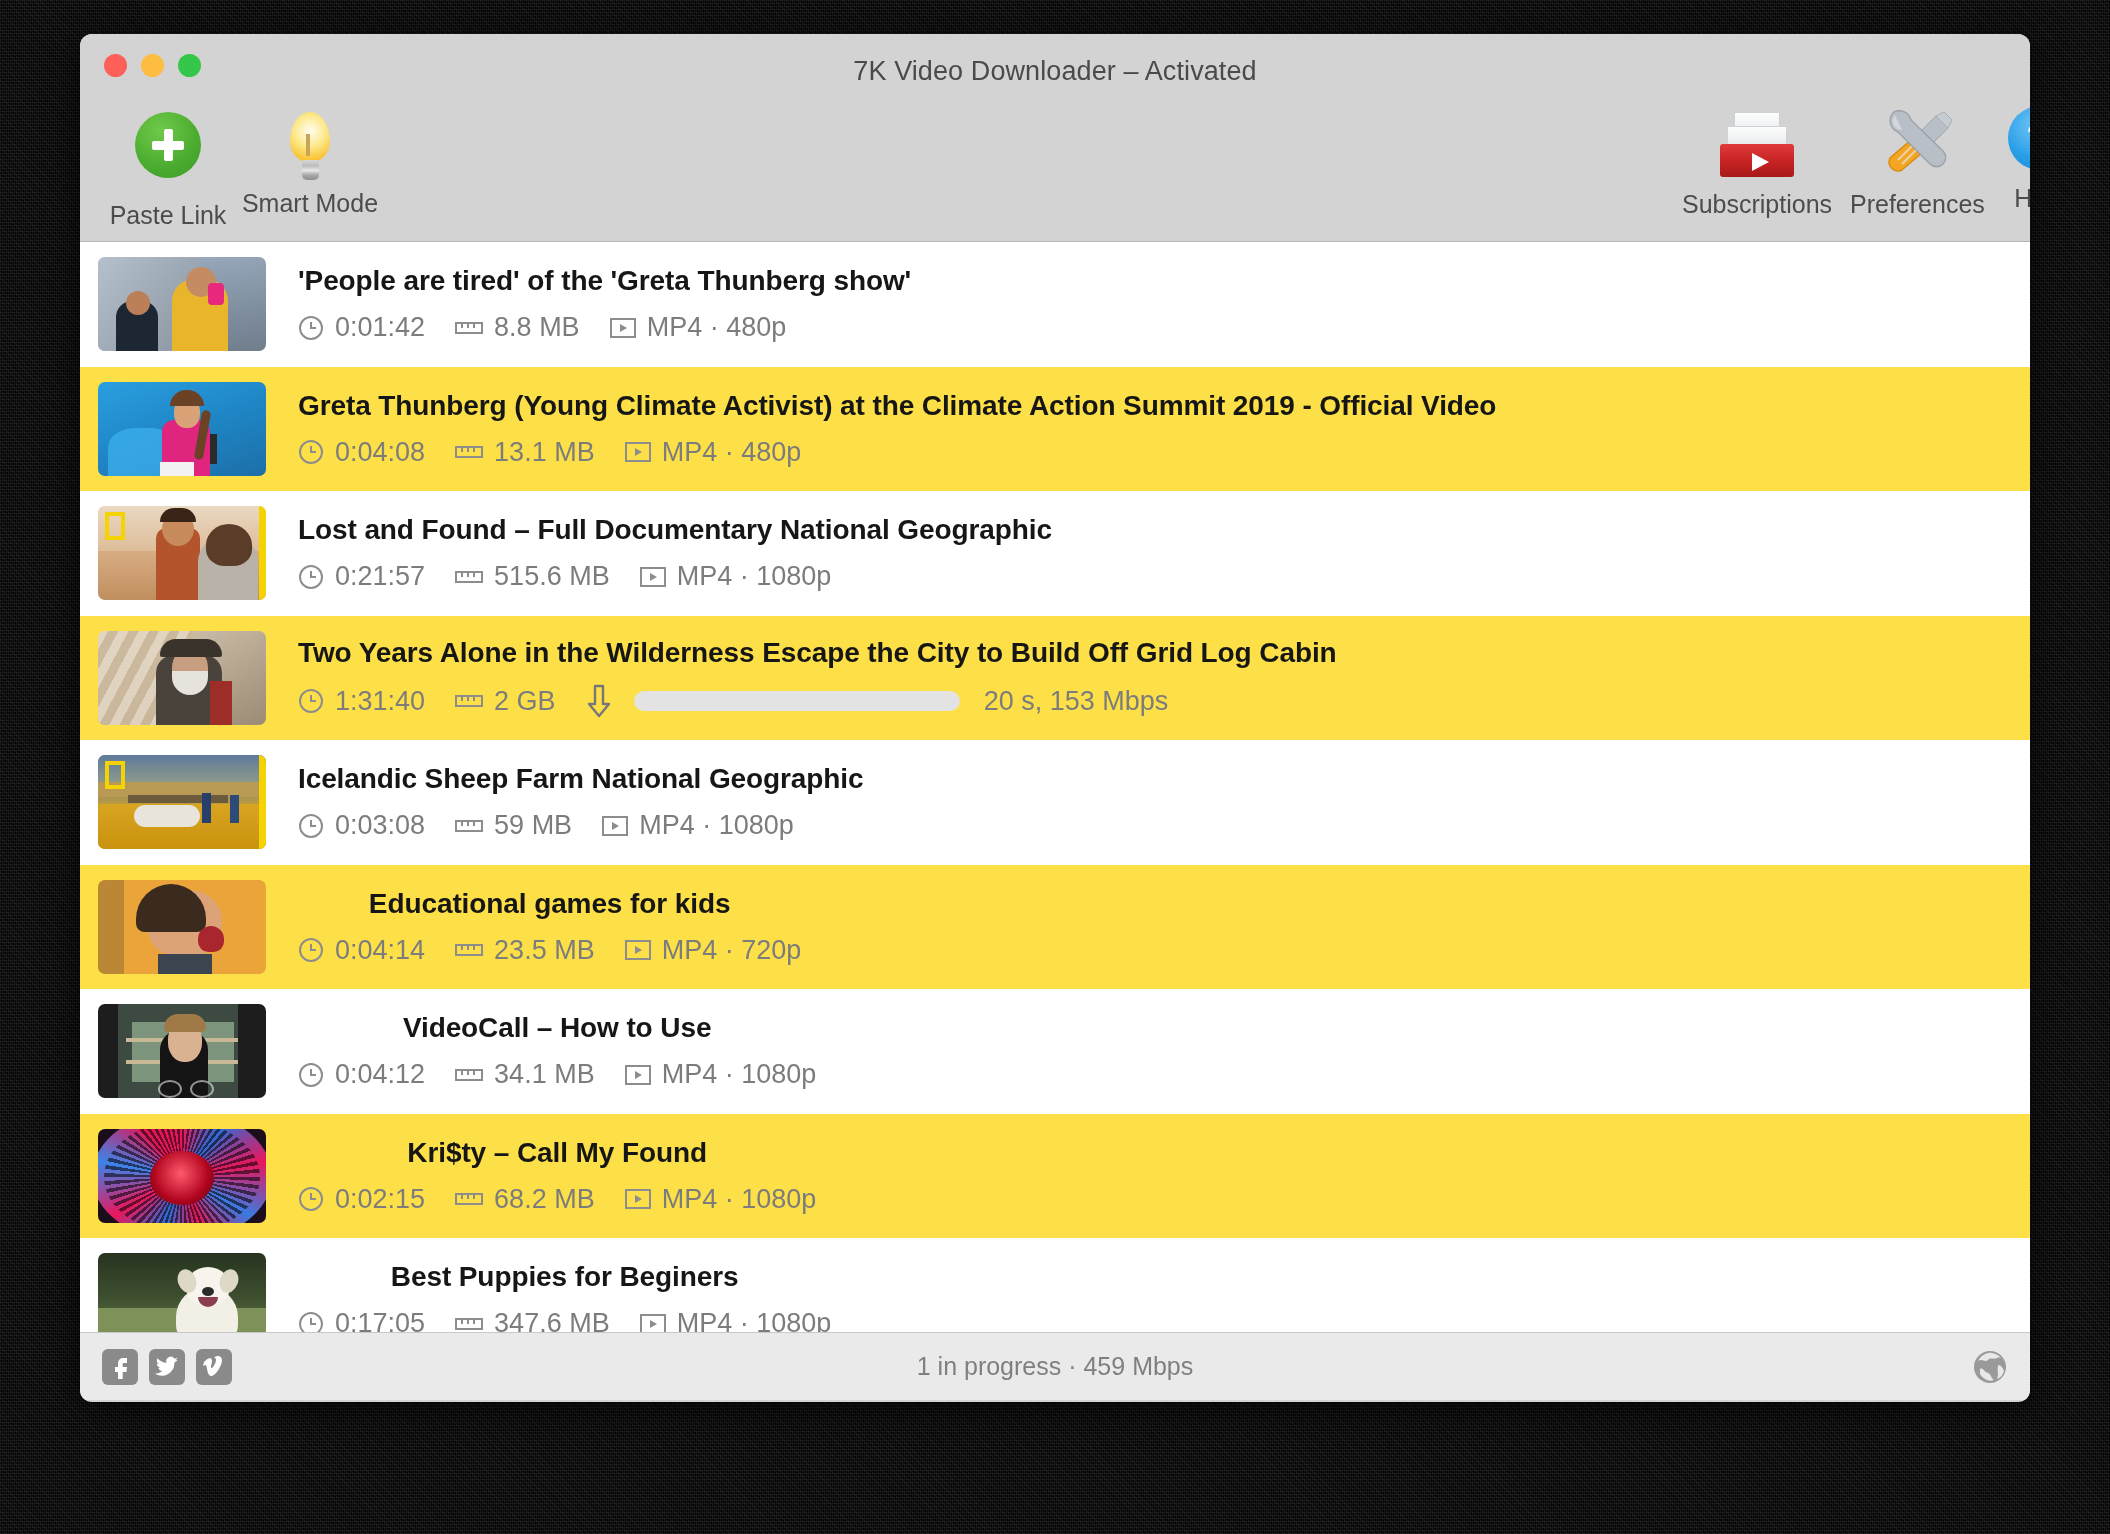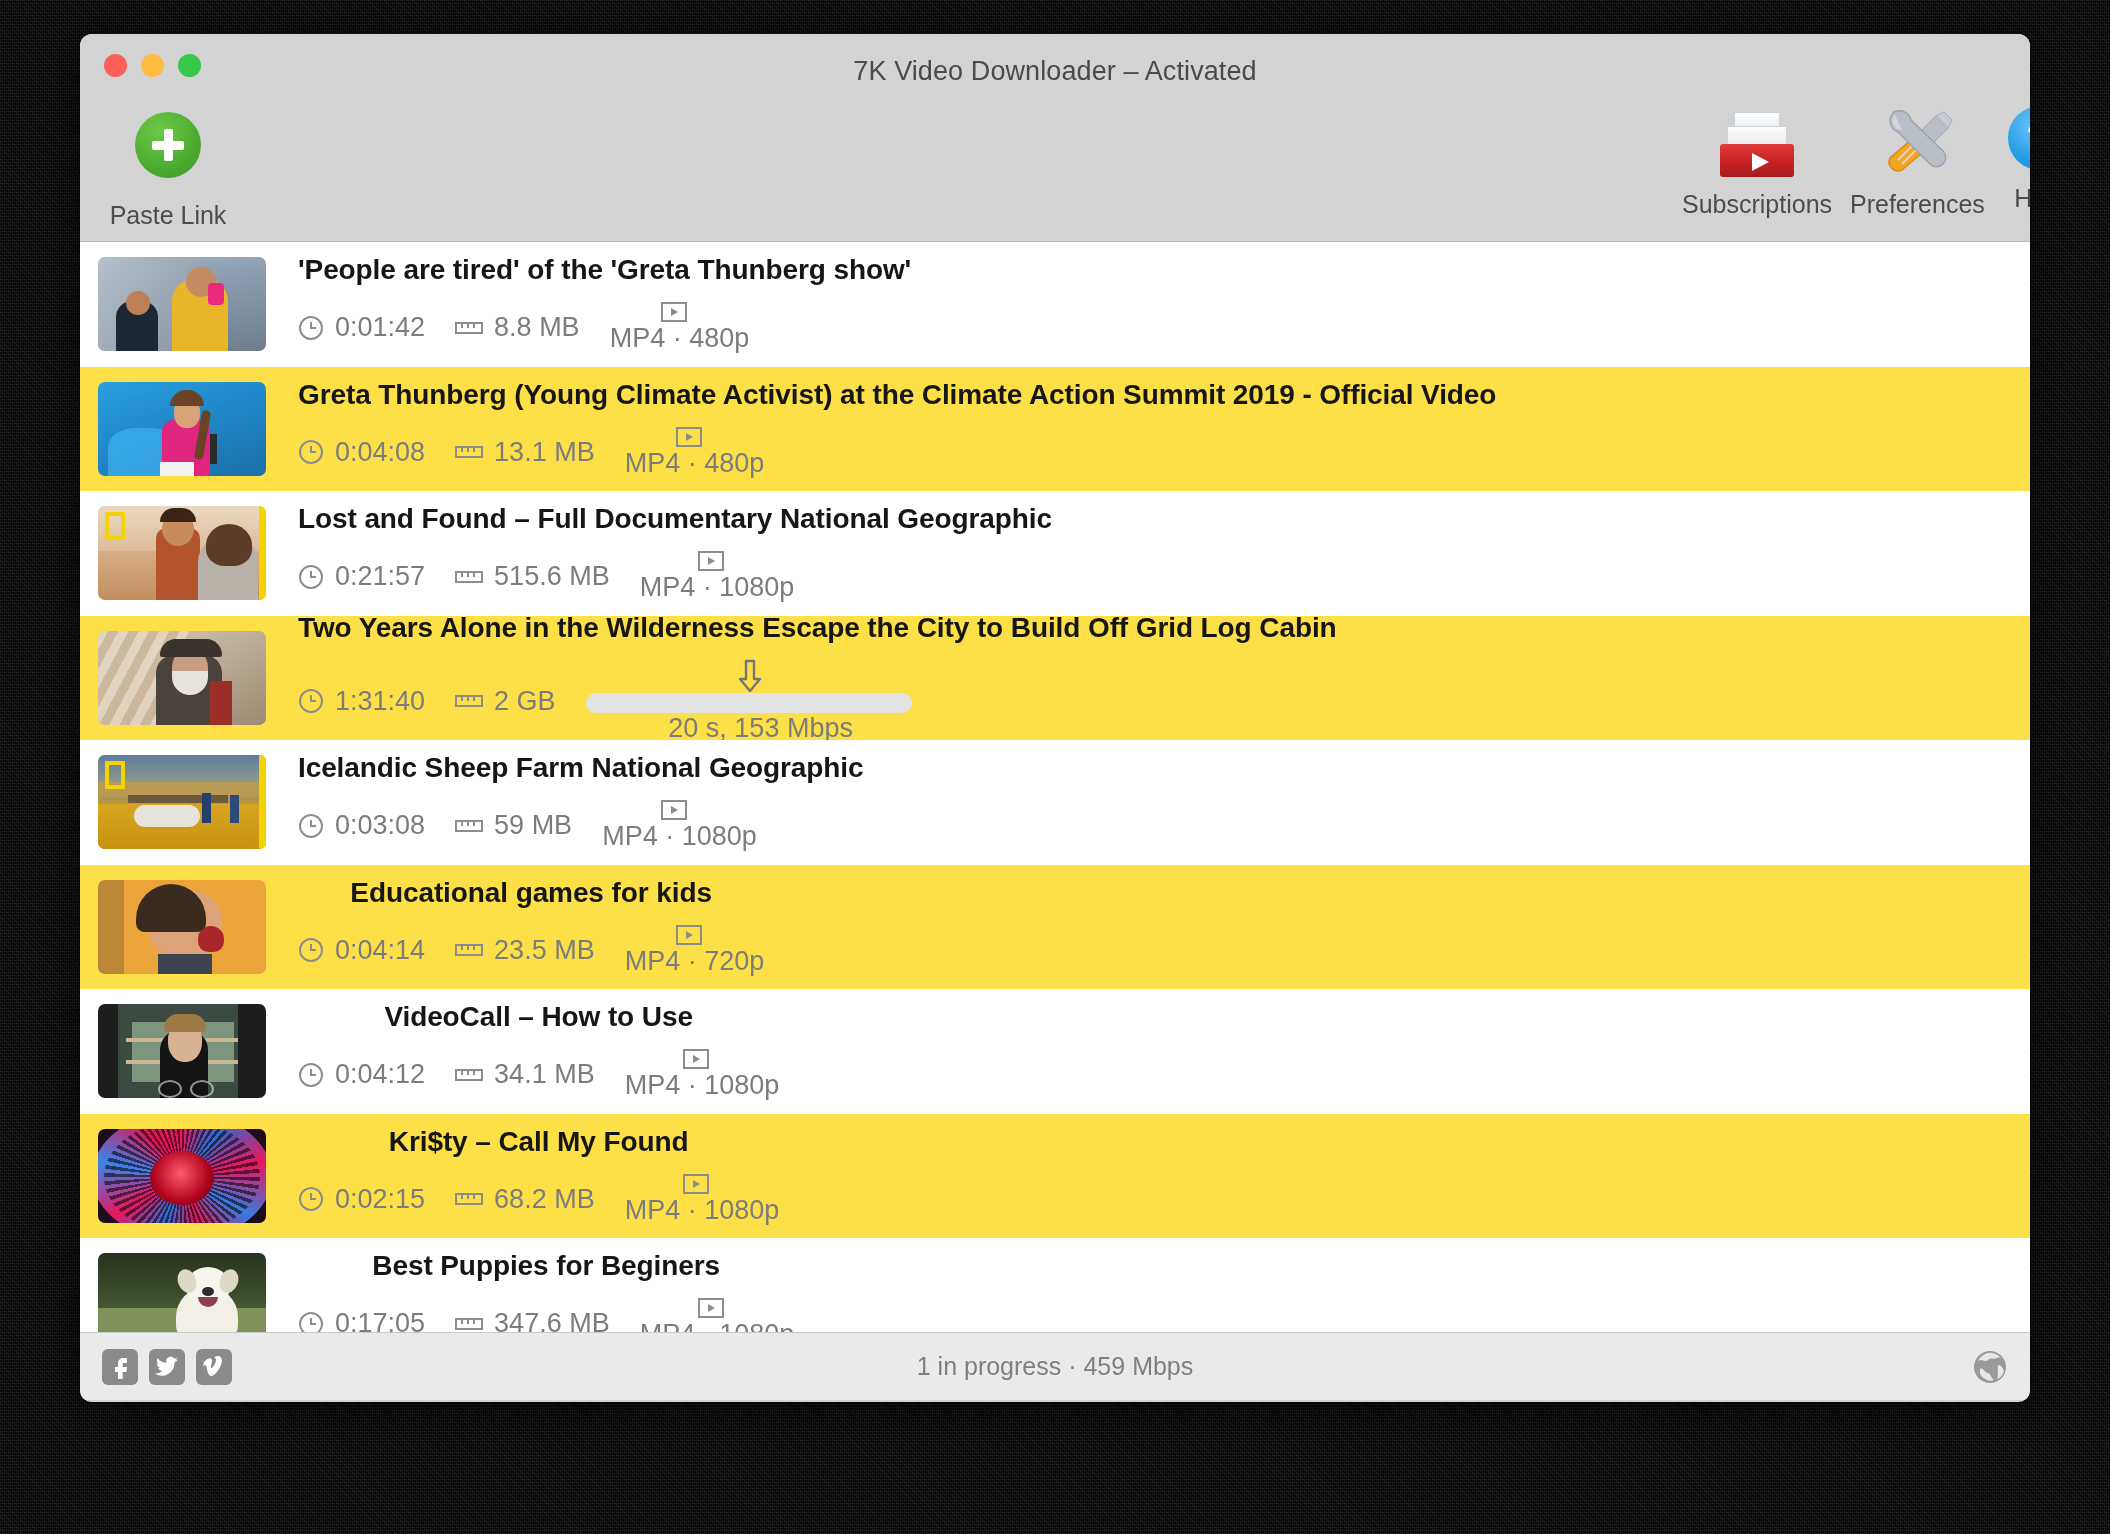--- a/index.html
+++ b/index.html
@@ -233,21 +233,21 @@
     align-items: center;
     font-size: 27px;
     color: #7c7c7c;
   }
   .meta .cell {
     display: flex;
     align-items: center;
     margin-right: 30px;
     white-space: nowrap;
   }
-  .meta .cell:last-child { margin-right: 0; flex-direction: column; }
+  .meta .cell:last-child { margin-right: 0; }
   .meta .ic { margin-right: 11px; display: flex; align-items: center; }
 
   
   .progress {
     width: 326px;
     height: 20px;
     border-radius: 10px;
     background: #e3e3e3;
     overflow: hidden;
     margin-right: 24px;
@@ -305,20 +305,27 @@
       <div class="light green"></div>
     </div>
 
     <div id="window-title">7K Video Downloader – Activated</div>
 
     <div class="tb-left" style="left:18px;gap:12px;">
       <div id="paste-icon"></div>
       <div class="tb-label">Paste Link</div>
     </div>
 
+    <div class="tb-left" style="left:160px;">
+      <div id="bulb-icon">
+        <div id="bulb-glass"></div>
+        <div id="bulb-base"></div>
+      </div>
+      <div class="tb-label">Smart Mode</div>
+    </div>
 
     <div class="tb-right" style="left:1770px;">
       <div id="prefs-icon">
         <svg width="78" height="72" viewBox="0 0 78 72">
 
           <g transform="rotate(0)">
             <path d="M58 10 L70 22 L52 40 L40 28 Z" fill="#b9bfc6" stroke="#9aa1a8" stroke-width="1"></path>
             <path d="M66 6 L74 14 L70 22 L58 10 Z" fill="#c7ccd2" stroke="#a7aeb5" stroke-width="1"></path>
             <path d="M40 28 L52 40 L24 64 A9 9 0 0 1 12 52 Z" fill="#f4a521" stroke="#d98b10" stroke-width="1.4"></path>
             <path d="M20 54 L34 40" stroke="#e5e7ea" stroke-width="2" opacity="0.7"></path>

